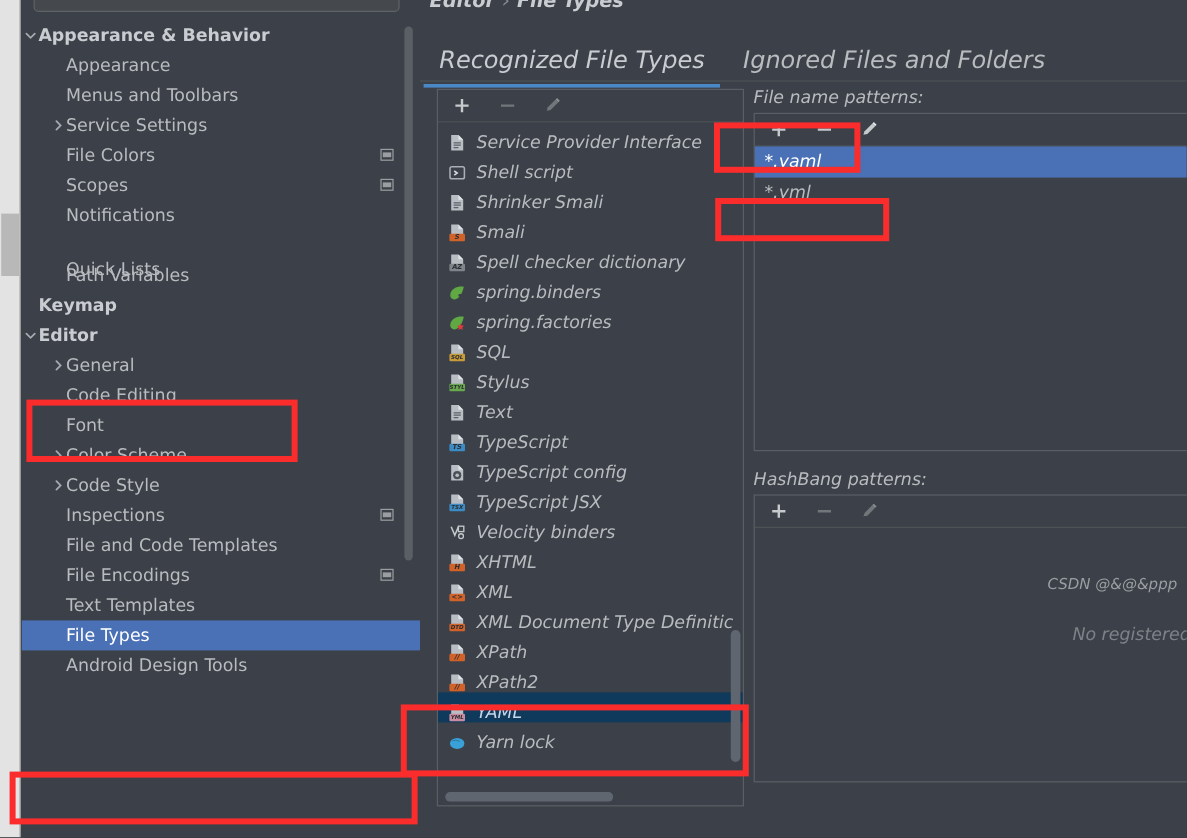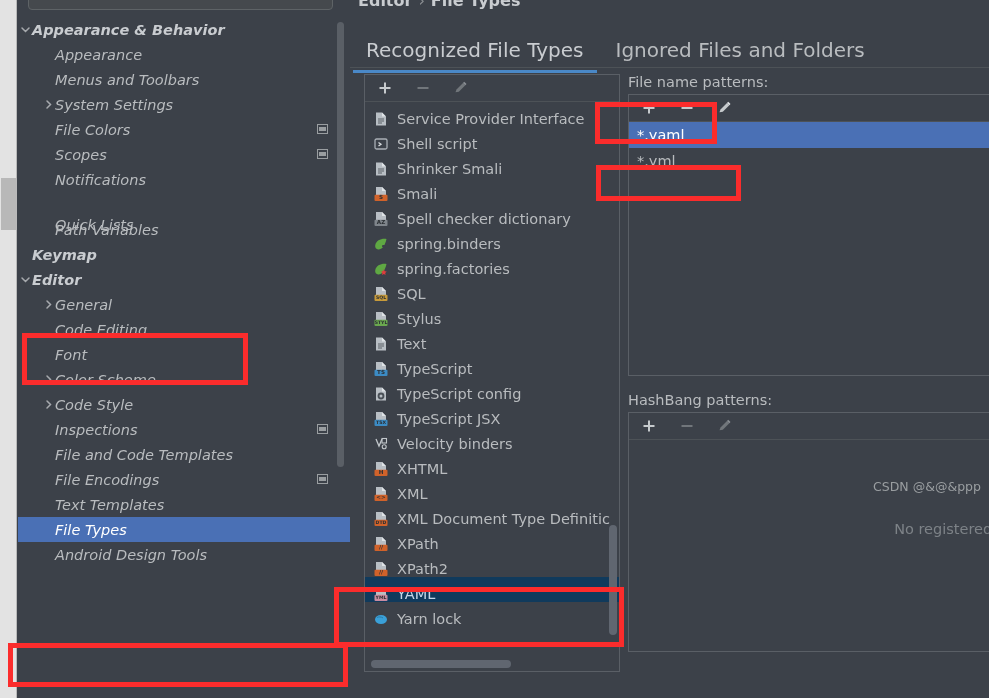--- a/index.html
+++ b/index.html
@@ -40,21 +40,20 @@
   .search-wrap {
     position: absolute; left: 10px; top: -22px;
     width: 305px; height: 32px;
     background: #45494d;
     border: 1px solid #5e6366;
     border-radius: 4px;
   }
   .tree {
     position: absolute; left: 0; top: 17px;
     width: 332px;
-    font-style: italic;
   }
   .tree-row {
     position: relative;
     height: 25px;
     display: flex;
     align-items: center;
     color: #b9bcbf;
     font-size: 14.5px;
     white-space: nowrap;
   }
@@ -84,20 +83,21 @@
     width: 7px; height: 445px;
     background: #5a5f66;
     border-radius: 4px;
   }
 
   
   .main {
     position: absolute; left: 350px; top: 0;
     width: 639px; height: 498px;
     background: #3c4149;
+    font-style: italic;
   }
   .breadcrumb {
     position: absolute; left: 8px; top: -9px;
     font-size: 16px; font-weight: bold;
     color: #c9ccd0;
     white-space: nowrap;
   }
   .breadcrumb .sep { color: #8a8e92; font-weight: normal; padding: 0 6px; }
 
   .tabs {
@@ -260,21 +260,21 @@
         </div>
         <div class="tree-row">
           <span class="lbl" style="margin-left: 37px;">Menus and Toolbars</span>
         </div>
         <div class="tree-row">
           <span class="twisty" style="left: 23px;">
             <svg width="11" height="11" viewBox="0 0 11 11">
               <path d="M4 2l3.5 3.5L4 9" fill="none" stroke="#a6a9ad" stroke-width="1.5" stroke-linecap="round"></path>
             </svg>
           </span>
-          <span class="lbl" style="margin-left: 37px;">System Settings</span>
+          <span class="lbl" style="margin-left: 37px;">Service Settings</span>
         </div>
         <div class="tree-row">
           <span class="lbl" style="margin-left: 37px;">File Colors</span>
           <span class="badge"></span>
         </div>
         <div class="tree-row">
           <span class="lbl" style="margin-left: 37px;">Scopes</span>
           <span class="badge"></span>
         </div>
         <div class="tree-row">

